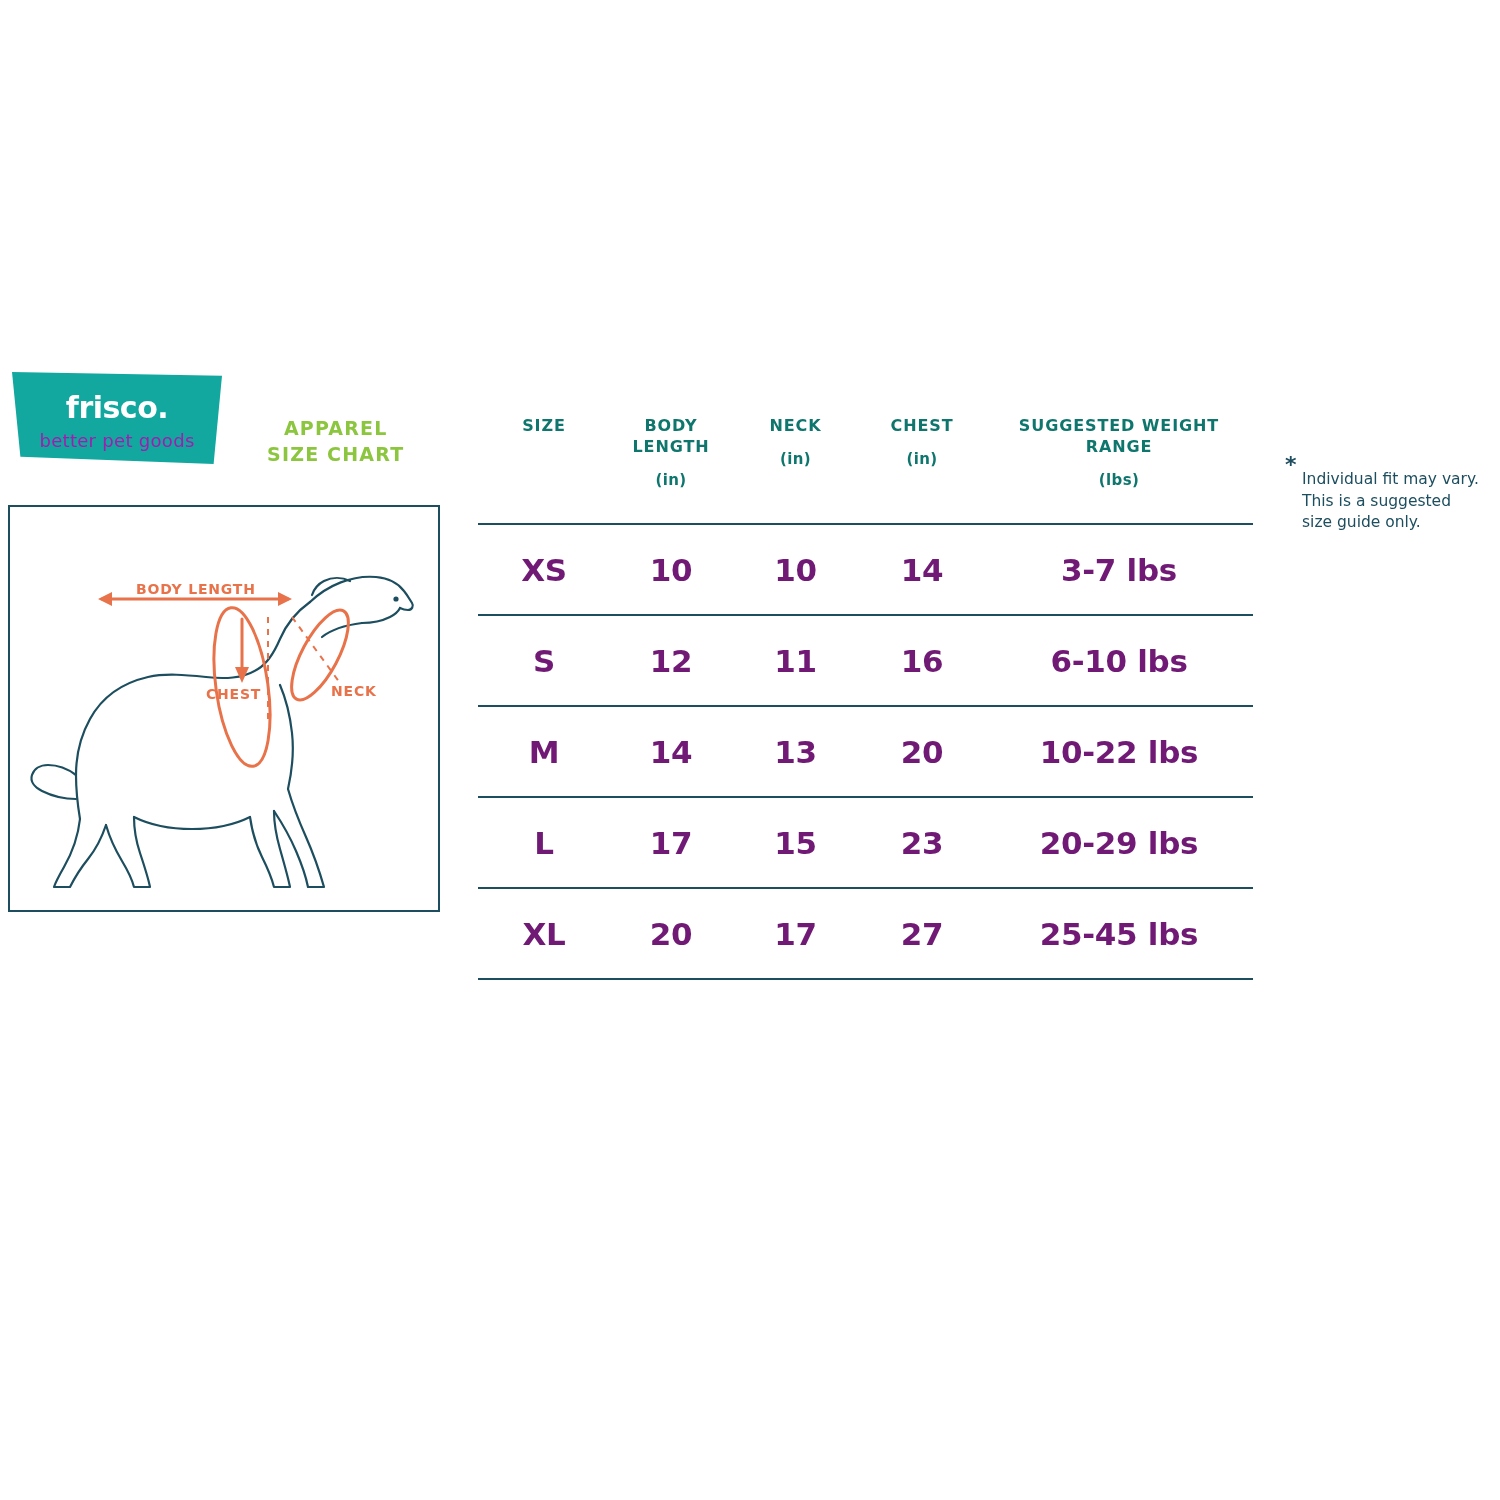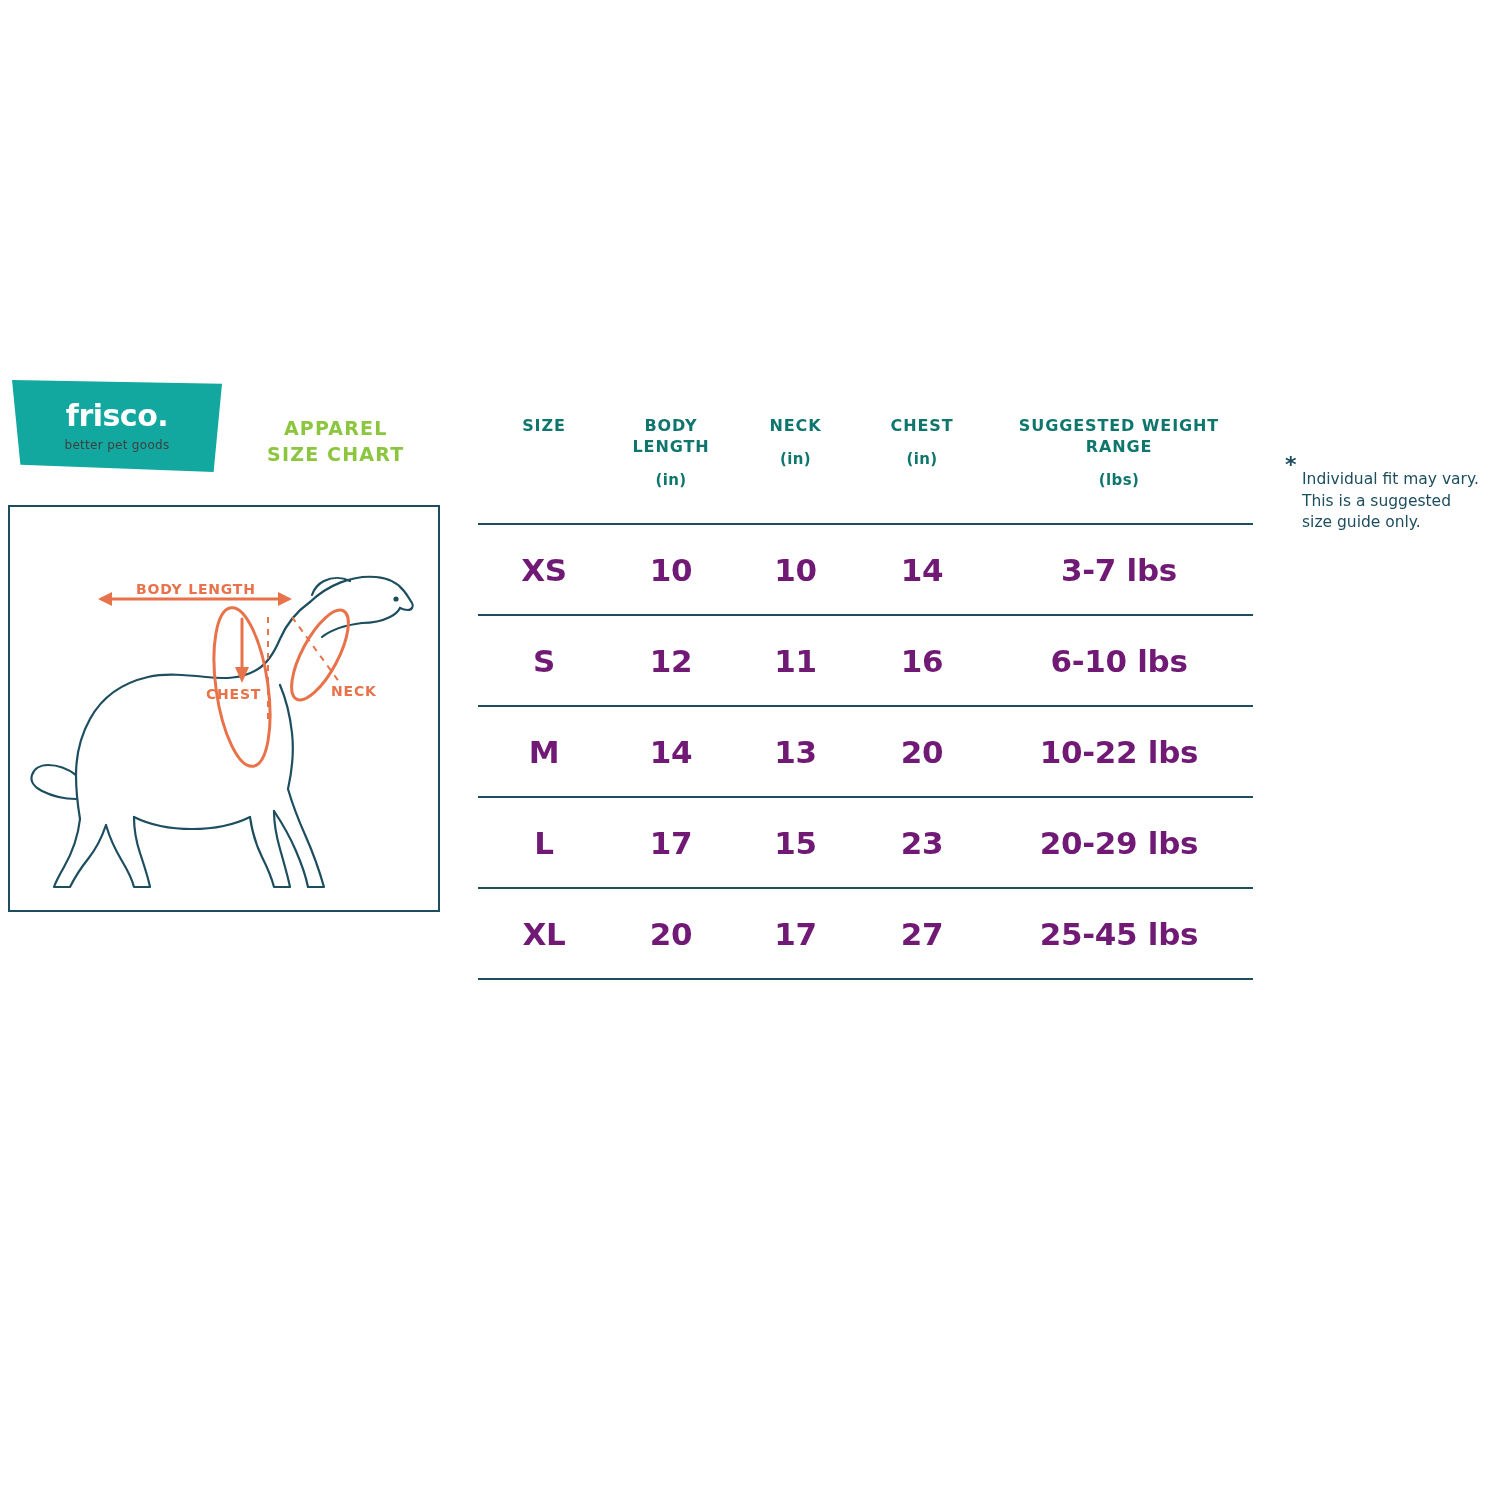--- a/index.html
+++ b/index.html
@@ -17,21 +17,21 @@
   .page {
     position: absolute;
     left: 0; top: 0;
     width: 1500px; height: 1500px;
   }
 
   
   .logo-wrap {
     position: absolute;
     left: 12px;
-    top: 380px;
+    top: 372px;
     width: 210px;
     height: 92px;
   }
   .logo-shape {
     position: absolute;
     left: 0; top: 0;
     width: 210px; height: 92px;
     background: #12a8a0;
     clip-path: polygon(0% 0%, 100% 4%, 96% 100%, 4% 92%);
   }
@@ -44,22 +44,22 @@
     font-family: "DejaVu Sans", sans-serif;
     font-weight: bold;
     font-size: 30px;
     letter-spacing: -0.5px;
   }
   .logo-sub {
     position: absolute;
     left: 0; top: 58px;
     width: 210px;
     text-align: center;
-    color: #404040;
-    font-size: 12px;
+    color: #a21caf;
+    font-size: 18px;
     letter-spacing: 0.3px;
   }
 
   
   .apparel-title {
     position: absolute;
     left: 267px;
     top: 415px;
     color: #8cc63f;
     font-weight: bold;

